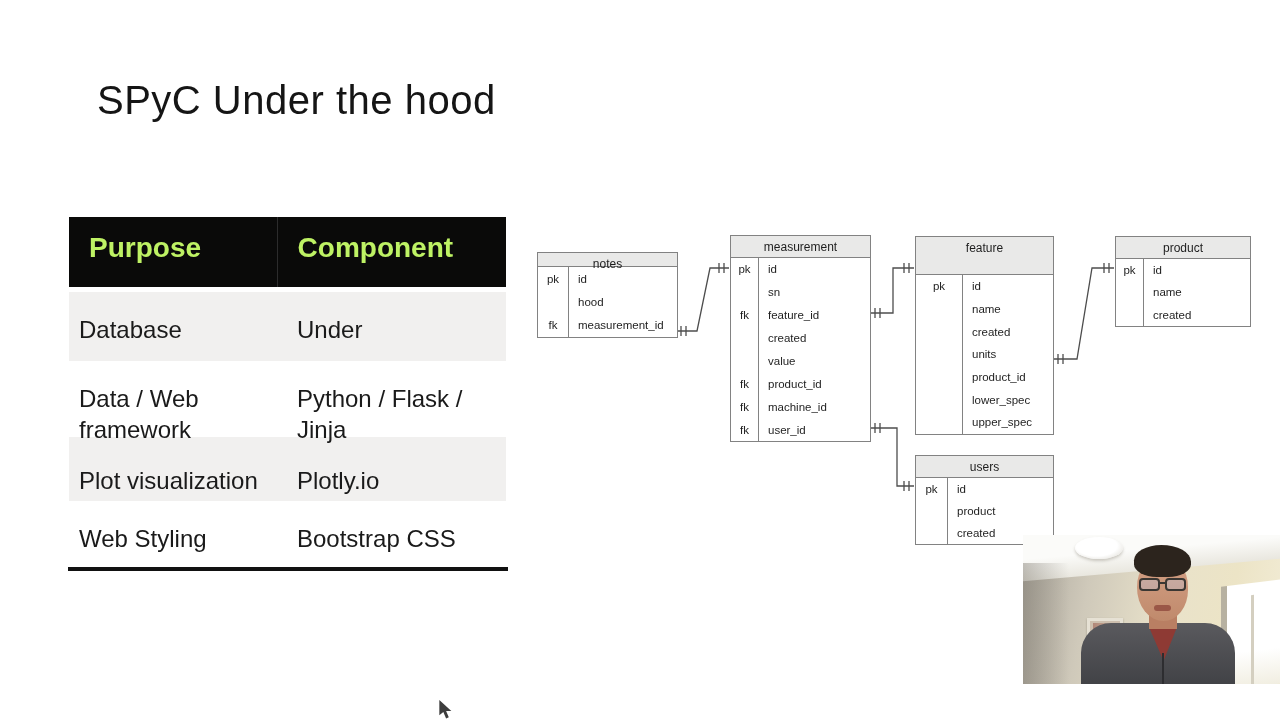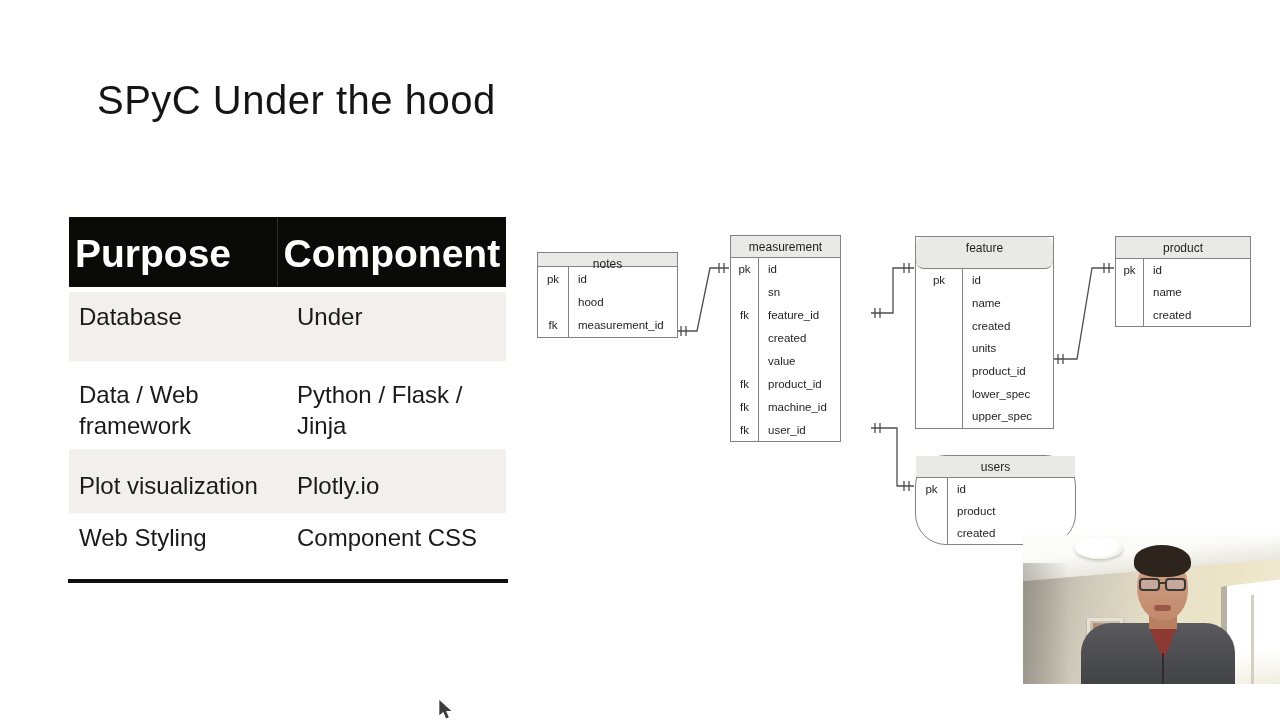--- a/index.html
+++ b/index.html
@@ -5,27 +5,27 @@
   * { margin:0; padding:0; box-sizing:border-box; }
   html,body { width:1280px; height:720px; background:#fff; font-family:"Liberation Sans", sans-serif; }
   .stage { position:relative; width:1280px; height:720px; background:#ffffff; overflow:hidden; }
 
   
   .slide-title { position:absolute; left:97px; top:78px; font-size:40px; font-weight:400; color:#151515; letter-spacing:0.5px; }
 
   
   .stack-table { position:absolute; left:69px; top:217px; width:437px; }
   .st-header { display:flex; height:70px; background:#0a0a09; margin-bottom:5px; }
-  .st-hcell { width:218px; color:#ffffff; font-size:39px; font-weight:700; padding:15px 0 0 6px; }
+  .st-hcell { width:218px; color:#bef264; font-size:28px; font-weight:700; padding:15px 0 0 20px; }
   .st-hcell.second { width:241px; border-left:1px solid #2c2c2c; }
   .st-row { display:flex; }
   .st-row.alt { background:#f1f0ef; }
-  .st-cell { width:218px; font-size:24px; color:#1a1a1a; padding:9px 6px 0 10px; line-height:31px; }
+  .st-cell { width:218px; font-size:24px; color:#1a1a1a; padding:22px 6px 0 10px; line-height:31px; }
   .st-cell.second { width:219px; }
-  .r1 { height:69px; } .r2 { height:88px;align-items:center; } .r3 { height:64px;align-items:center; } .r4 { height:58px; }
+  .r1 { height:69px; } .r2 { height:76px; } .r3 { height:64px;align-items:center; } .r4 { height:58px; }
   .st-bottomline { margin-top:8px; margin-left:-1px; width:440px; height:4px; background:#111; }
 
   
   #er { position:absolute; left:0; top:0; width:1280px; height:720px; pointer-events:none; }
   .er-table { position:absolute; border:1px solid #828282; background:#ffffff; color:#1e1e1e; }
   .er-head { background:#e9e9e8; border-bottom:1px solid #828282; text-align:center; font-size:12px; color:#1e1e1e; }
   .er-body { display:grid; }
   .er-key { border-right:1px solid #828282; display:flex; align-items:center; justify-content:center; font-size:11.5px; }
   .er-colname { display:flex; align-items:center; padding-left:9px; font-size:11.5px; }
   .connectors { position:absolute; left:0; top:0; pointer-events:none; }
@@ -73,21 +73,21 @@
     <div class="st-row r2">
       <div class="st-cell">Data / Web framework</div>
       <div class="st-cell second">Python / Flask / Jinja</div>
     </div>
     <div class="st-row alt r3">
       <div class="st-cell">Plot visualization</div>
       <div class="st-cell second">Plotly.io</div>
     </div>
     <div class="st-row r4">
       <div class="st-cell">Web Styling</div>
-      <div class="st-cell second">Component CSS</div>
+      <div class="st-cell second">Bootstrap CSS</div>
     </div>
     <div class="st-bottomline"></div>
   </div>
 
   <svg class="connectors" width="1280" height="720">
     <g stroke="#4d4d4d" stroke-width="1.3" fill="none">
 
       <path d="M677,331 L697,331 L710,268 L729,268"></path>
       <line x1="681" y1="326" x2="681" y2="336"></line>
         <line x1="686" y1="326" x2="686" y2="336"></line>
@@ -119,21 +119,21 @@
         <div class="er-head" style="line-height: 23px; height: 14px;">notes</div>
         <div class="er-body" style="grid-template-columns: 31px 1fr; grid-auto-rows: 23.3px;">
           <div class="er-key">pk</div>
           <div class="er-colname">id</div>
           <div class="er-key"></div>
           <div class="er-colname">hood</div>
           <div class="er-key">fk</div>
           <div class="er-colname">measurement_id</div>
         </div>
       </div>
-      <div class="er-table" style="left: 730px; top: 235px; width: 111px;">
+      <div class="er-table" style="left: 730px; top: 235px; width: 141px;">
         <div class="er-head" style="line-height: 22px; height: 22px;">measurement</div>
         <div class="er-body" style="grid-template-columns: 28px 1fr; grid-auto-rows: 22.9px;">
           <div class="er-key">pk</div>
           <div class="er-colname">id</div>
           <div class="er-key"></div>
           <div class="er-colname">sn</div>
           <div class="er-key">fk</div>
           <div class="er-colname">feature_id</div>
           <div class="er-key"></div>
           <div class="er-colname">created</div>
@@ -141,21 +141,21 @@
           <div class="er-colname">value</div>
           <div class="er-key">fk</div>
           <div class="er-colname">product_id</div>
           <div class="er-key">fk</div>
           <div class="er-colname">machine_id</div>
           <div class="er-key">fk</div>
           <div class="er-colname">user_id</div>
         </div>
       </div>
       <div class="er-table" style="left: 915px; top: 236px; width: 139px;">
-        <div class="er-head" style="line-height: 22px; height: 32px; border-radius: 8px;">feature</div>
+        <div class="er-head" style="line-height: 22px; height: 38px;">feature</div>
         <div class="er-body" style="grid-template-columns: 47px 1fr; grid-auto-rows: 22.7px;">
           <div class="er-key">pk</div>
           <div class="er-colname">id</div>
           <div class="er-key"></div>
           <div class="er-colname">name</div>
           <div class="er-key"></div>
           <div class="er-colname">created</div>
           <div class="er-key"></div>
           <div class="er-colname">units</div>
           <div class="er-key"></div>
@@ -170,21 +170,21 @@
         <div class="er-head" style="line-height: 22px; height: 22px;">product</div>
         <div class="er-body" style="grid-template-columns: 28px 1fr; grid-auto-rows: 22.3px;">
           <div class="er-key">pk</div>
           <div class="er-colname">id</div>
           <div class="er-key"></div>
           <div class="er-colname">name</div>
           <div class="er-key"></div>
           <div class="er-colname">created</div>
         </div>
       </div>
-      <div class="er-table" style="left: 915px; top: 455px; width: 161px; border-radius: 31px;">
+      <div class="er-table" style="left: 915px; top: 455px; width: 139px;">
         <div class="er-head" style="line-height: 22px; height: 22px;">users</div>
         <div class="er-body" style="grid-template-columns: 32px 1fr; grid-auto-rows: 22px;">
           <div class="er-key">pk</div>
           <div class="er-colname">id</div>
           <div class="er-key"></div>
           <div class="er-colname">product</div>
           <div class="er-key"></div>
           <div class="er-colname">created</div>
         </div>
       </div>

